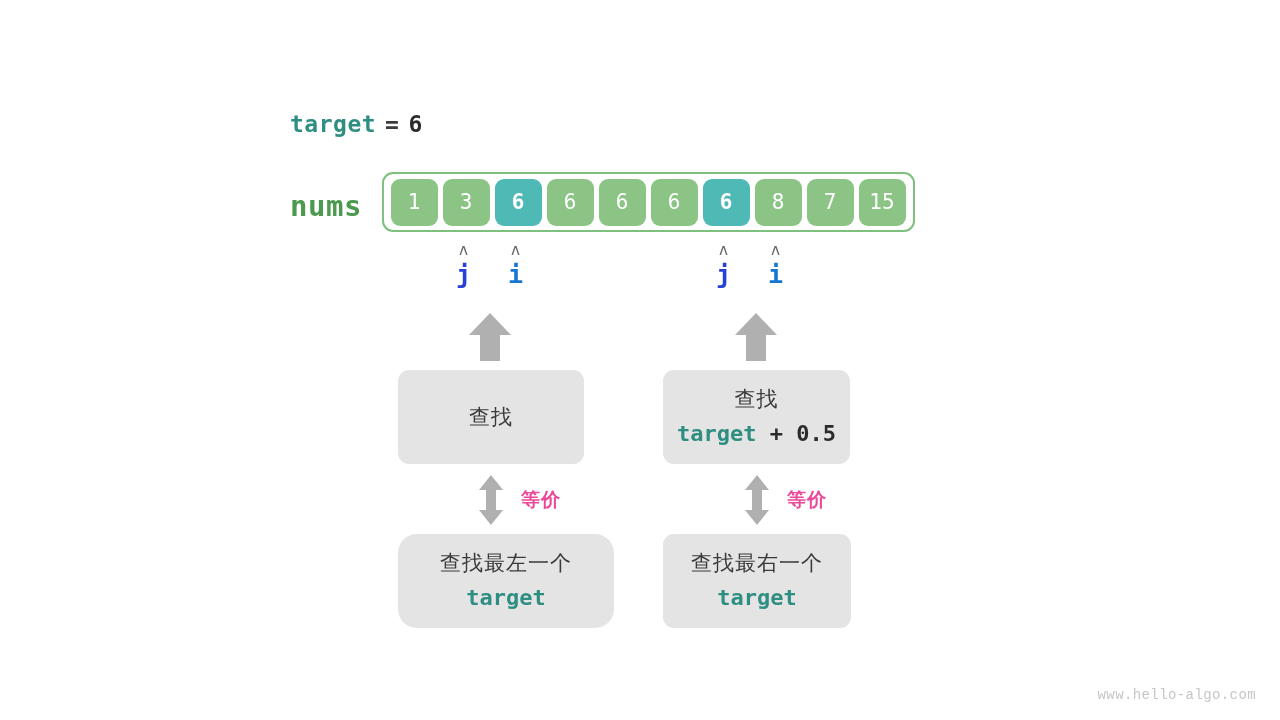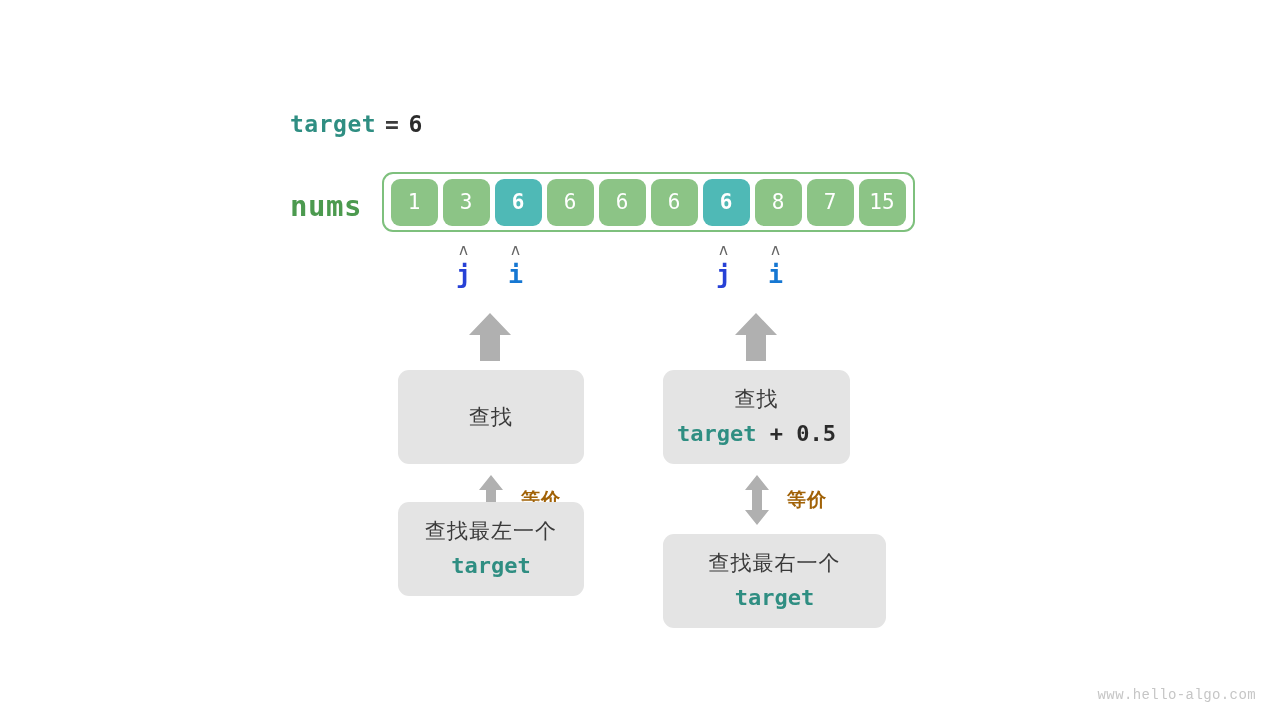--- a/index.html
+++ b/index.html
@@ -149,21 +149,21 @@
   .eqarrow {
     position: absolute;
     width: 26px;
     height: 50px;
   }
   .eqlabel {
     position: absolute;
     font-family: "DejaVu Sans", sans-serif;
     font-size: 19px;
     font-weight: bold;
-    color: #a16207;
+    color: #ec4899;
     letter-spacing: 1px;
   }
 
   
   .watermark {
     position: absolute;
     right: 24px;
     bottom: 17px;
     font-family: Liberation Mono, monospace;
     font-size: 14px;
@@ -232,37 +232,37 @@
     <div class="line1">查找</div>
   </div>
 
   <div class="eqarrow" style="left:478px; top:475px;">
     <svg width="26" height="50" viewBox="0 0 26 50">
       <polygon points="13,0 25,15 18,15 18,35 25,35 13,50 1,35 8,35 8,15 1,15" fill="#b0b0b0"></polygon>
     </svg>
   </div>
   <div class="eqlabel" style="left:521px; top:487px;">等价</div>
 
-  <div class="gbox" style="left:398px; top:502px; width:186px; height:94px;">
+  <div class="gbox" style="left:398px; top:534px; width:216px; height:94px;border-radius:19px;">
     <div class="line1">查找最左一个</div>
     <div class="line2"><span class="tgt">target</span></div>
   </div>
 
   <div class="gbox" style="left:663px; top:370px; width:187px; height:94px;">
     <div class="line1">查找</div>
     <div class="line2"><span class="tgt">target</span><span class="op"> + 0.5</span></div>
   </div>
 
   <div class="eqarrow" style="left:744px; top:475px;">
     <svg width="26" height="50" viewBox="0 0 26 50">
       <polygon points="13,0 25,15 18,15 18,35 25,35 13,50 1,35 8,35 8,15 1,15" fill="#b0b0b0"></polygon>
     </svg>
   </div>
   <div class="eqlabel" style="left:787px; top:487px;">等价</div>
 
-  <div class="gbox" style="left:663px; top:534px; width:223px; height:94px;">
+  <div class="gbox" style="left:663px; top:534px; width:188px; height:94px;">
     <div class="line1">查找最右一个</div>
     <div class="line2"><span class="tgt">target</span></div>
   </div>
 
   <div class="watermark">www.hello-algo.com</div>
 
 </div>
 
 </body></html>

